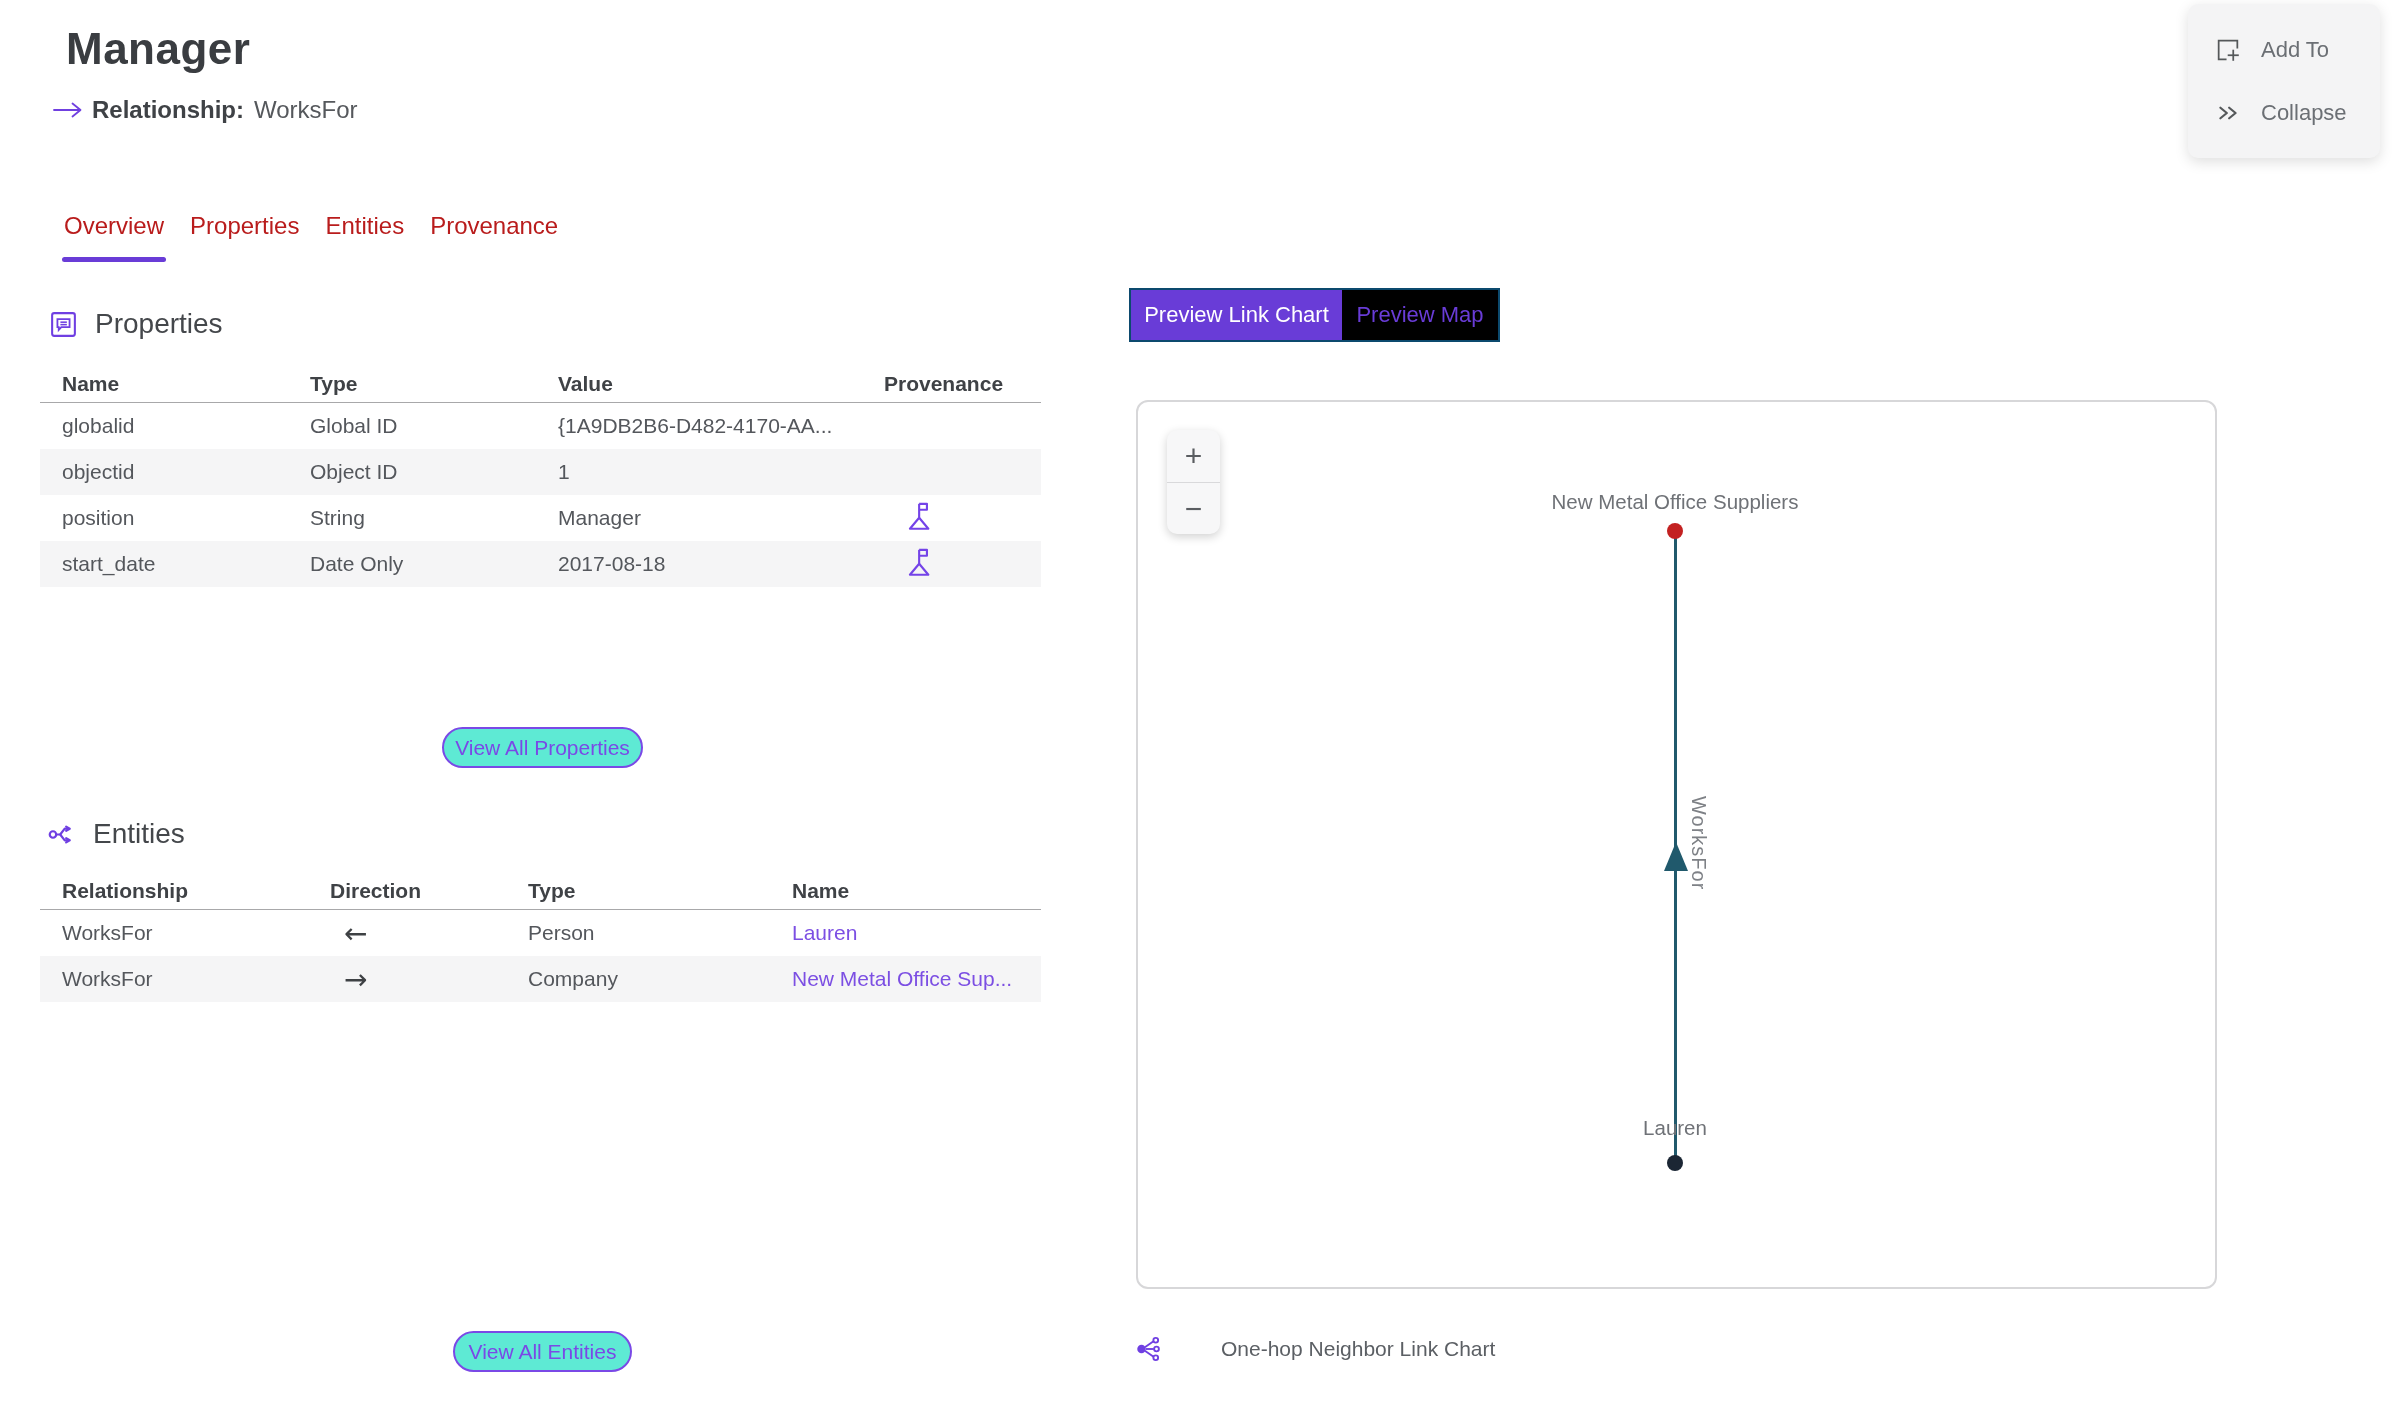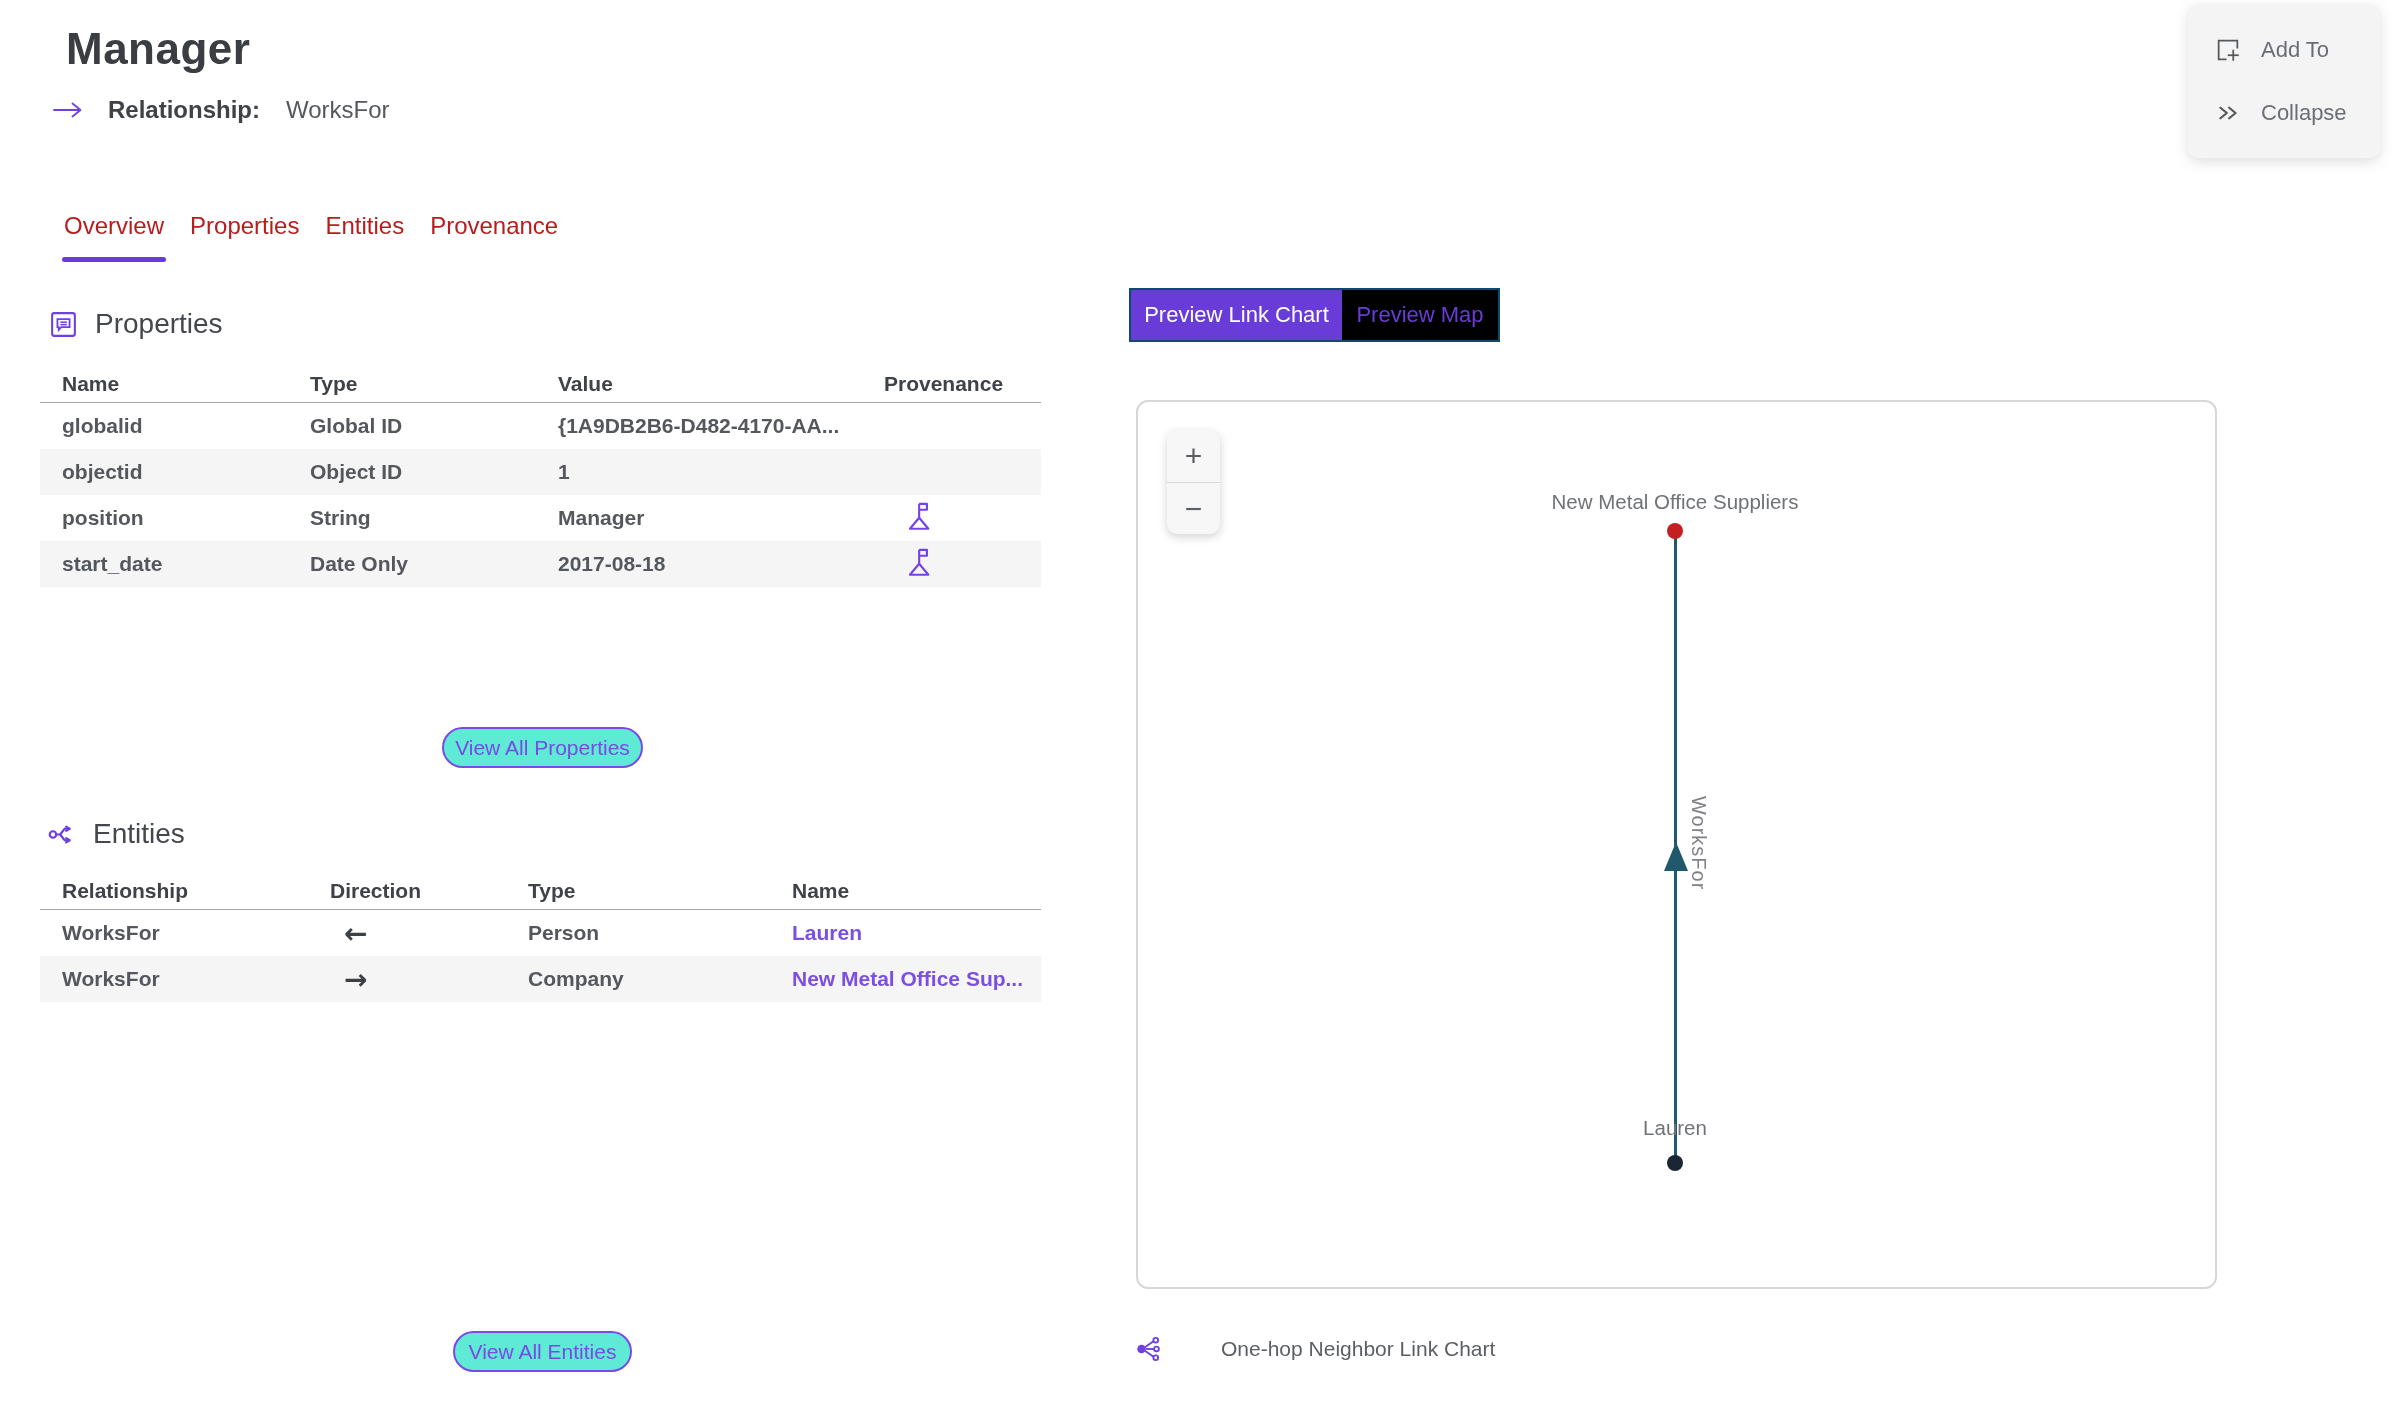--- a/index.html
+++ b/index.html
@@ -1,41 +1,41 @@
 <!DOCTYPE html>
 <html><head>
 <meta charset="utf-8">
 <style>
   * { margin:0; padding:0; box-sizing:border-box; }
   body { background:#ffffff; font-family:"Liberation Sans", sans-serif; }
   .screen { position:relative; width:2400px; height:1401px; background:#ffffff; overflow:hidden; }
 
   
   .page-title { position:absolute; left:66px; top:24px; font-size:44px; font-weight:bold; color:#3a3d41; letter-spacing:0.5px; }
-  .subtitle { position:absolute; left:52px; top:96px; display:flex; align-items:center; gap:24px; font-size:24px; }
+  .subtitle { position:absolute; left:52px; top:96px; display:flex; align-items:center; gap:8px; font-size:24px; }
   .subtitle .rel-arrow { color:#7040e0; width:32px; height:18px; flex:0 0 auto; }
   .subtitle .rel-label { font-weight:bold; color:#3f4246; }
   .subtitle .rel-value { color:#55585c; margin-left:2px; }
 
   
   .tabs { position:absolute; left:64px; top:212px; display:flex; gap:26px; font-size:24px; color:#b91c1c; }
   .tab { position:relative; padding-bottom:22px; cursor:pointer; }
   .tab.active::after { content:""; position:absolute; left:-2px; right:-2px; bottom:0; height:5px; background:#693cd7; border-radius:3px; }
 
   
   .section-head { position:absolute; display:flex; align-items:center; gap:16px; font-size:28px; color:#44474b; }
   .section-head.props { left:48px; top:308px; }
   .section-head.ents { left:46px; top:818px; }
   .section-icon { width:31px; height:31px; color:#6f3fe2; flex:0 0 auto; }
 
   
   .dtable { position:absolute; left:40px; width:1001px; font-size:21px; color:#54575c; }
   .ptable { top:365px; }
   .etable { top:872px; }
-  .trow { display:grid; align-items:center; height:46px;font-weight:bold; }
+  .trow { display:grid; align-items:center; height:46px; }
   .ptable .trow { grid-template-columns:270px 248px 326px 1fr; }
   .etable .trow { grid-template-columns:290px 198px 264px 1fr; }
   .thead { height:38px; font-weight:bold; color:#3f4246; border-bottom:1px solid #a8a8aa; }
   .trow.alt { background:#f5f5f6; }
   .cell-indent { padding-left:22px; }
   .prov-cell { padding-left:18px; }
   .prov-flag { background:none; border:none; width:38px; height:38px; color:#7443e8; cursor:pointer; padding:0; }
   .prov-flag svg { width:34px; height:34px; }
   .dir-cell { padding-left:14px; font-family:"DejaVu Sans", sans-serif; font-size:28px; color:#3e4144; }
   .name-link { color:#7c4fe3; cursor:pointer; text-decoration:none; }

